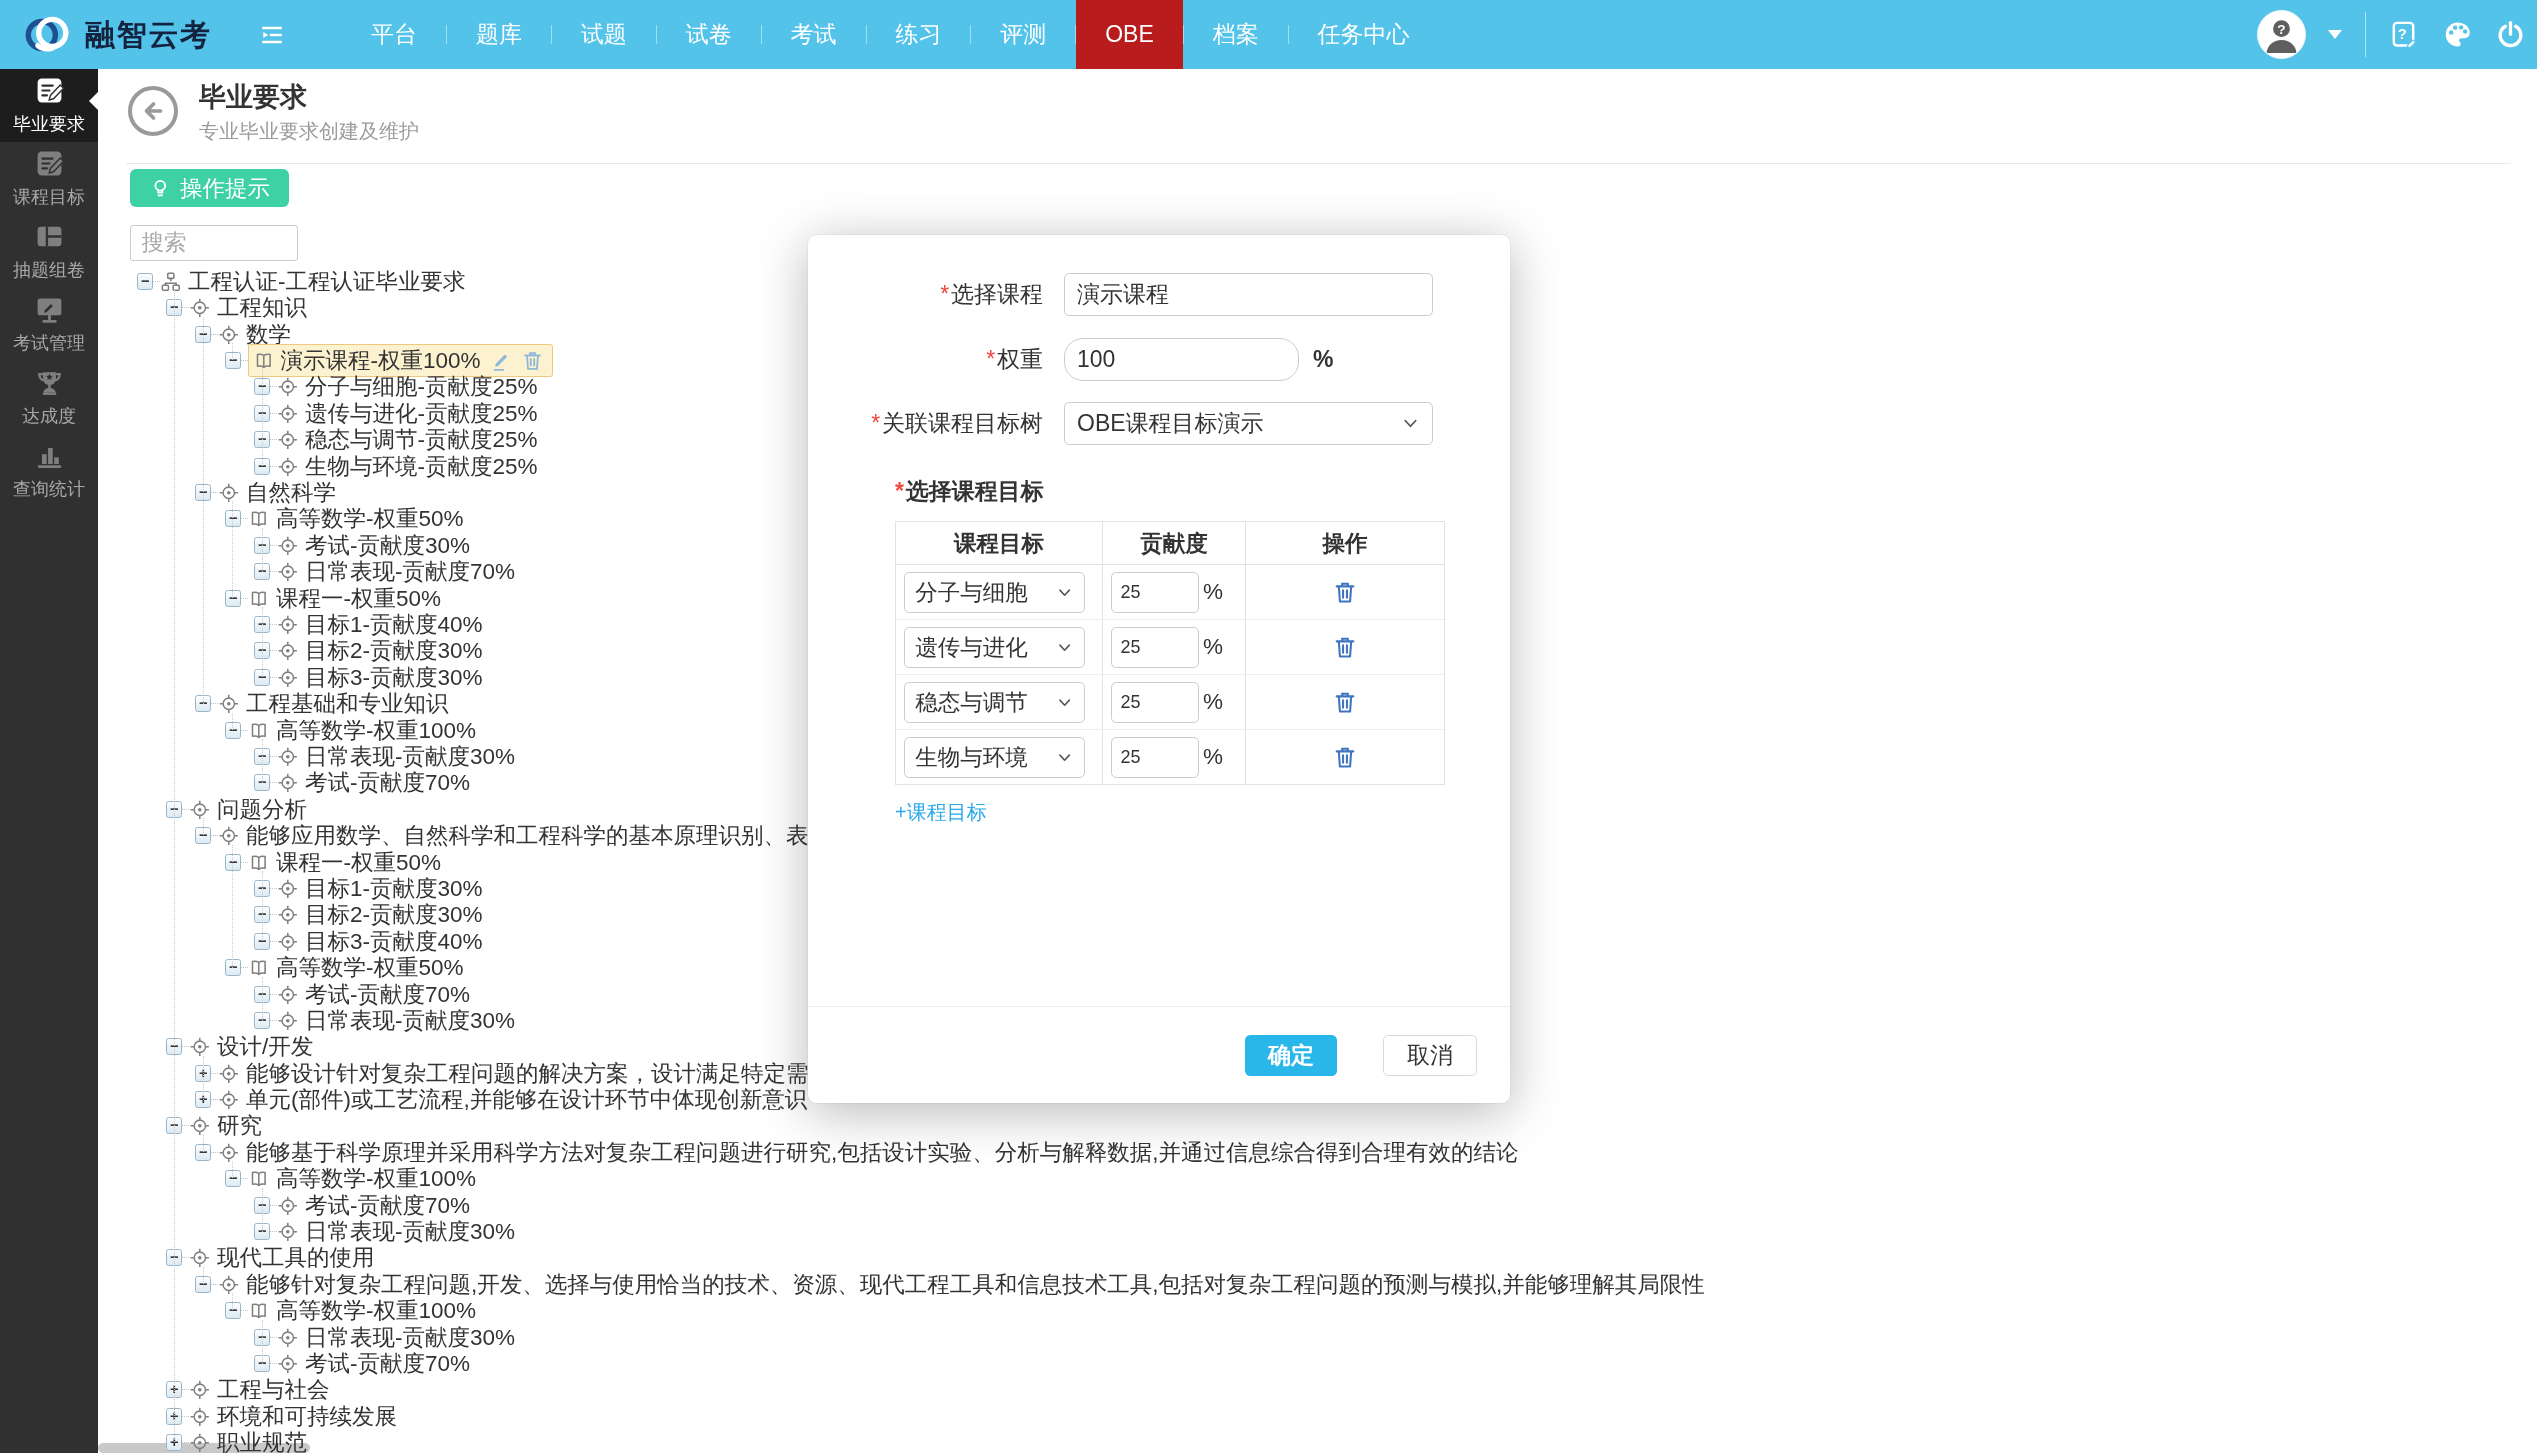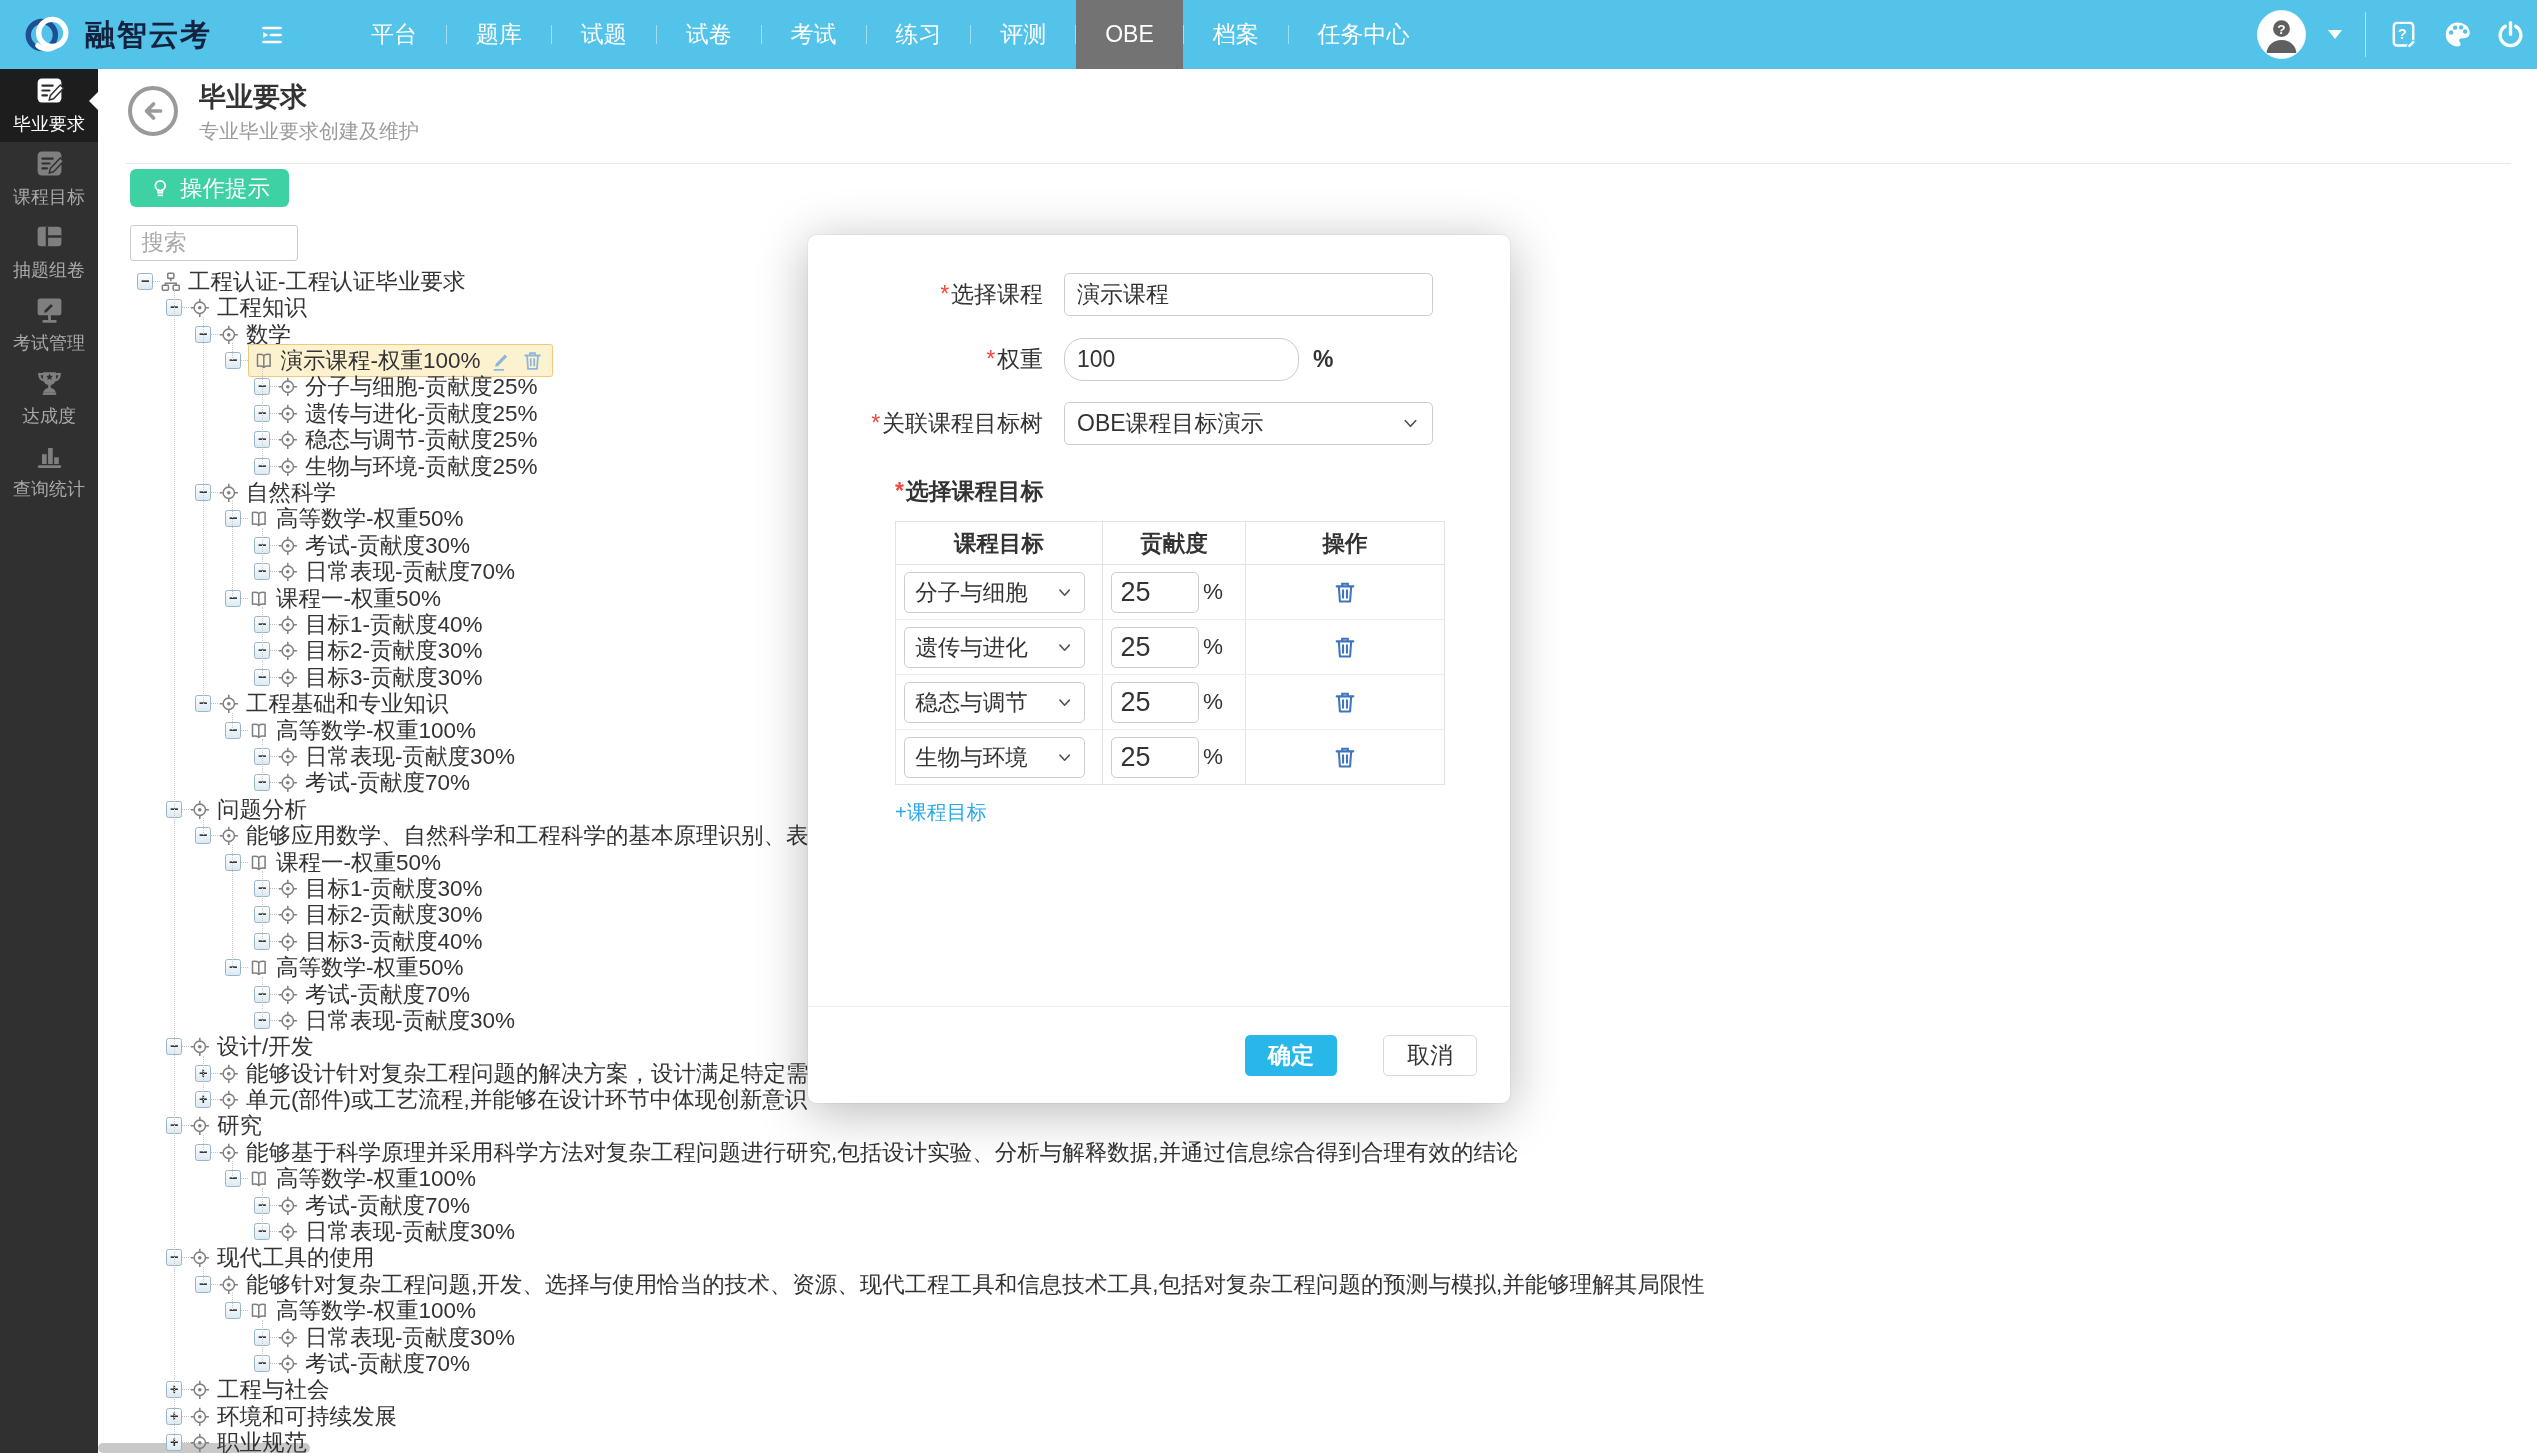--- a/index.html
+++ b/index.html
@@ -9,21 +9,21 @@
   .ic svg{width:100%;height:100%;display:block;}
 
   
   #topbar{position:absolute;left:0;top:0;width:2538px;height:69px;background:#54c3e9;z-index:5;}
   #brand-logo{position:absolute;left:21px;top:9.5px;width:50px;height:50px;}
   #brand-title{position:absolute;left:85px;top:0;height:69px;line-height:69px;
                font-size:30px;font-weight:bold;color:#13223f;letter-spacing:1.7px;}
   #collapse{position:absolute;left:259px;top:21.6px;width:26px;height:26px;color:#fff;cursor:pointer;}
   #main-nav{position:absolute;left:342px;top:0;height:69px;display:flex;align-items:center;}
   .nav-item{height:69px;line-height:69px;padding:0 29px;color:#fff;font-size:23px;cursor:pointer;}
-  .nav-item.active{background:#737373;}
+  .nav-item.active{background:#b91c1c;}
   .nav-sep{width:0.9px;height:19px;background:rgba(255,255,255,.45);}
   #top-right{position:absolute;right:12px;top:0;height:69px;display:flex;align-items:center;gap:22.5px;}
   #avatar{width:47px;height:47px;border-radius:50%;background:#fff;border:1.7px solid #e8f7fd;
           overflow:hidden;position:relative;cursor:pointer;}
   #avatar .ic{width:47px;height:47px;}
   .caret{width:0;height:0;border-left:7.8px solid transparent;border-right:7.8px solid transparent;
          border-top:9.5px solid #fff;cursor:pointer;}
   .vsep{width:0.9px;height:45px;background:rgba(255,255,255,.55);}
   .tb-icon{width:31px;height:31px;color:#fff;cursor:pointer;}
 
@@ -96,21 +96,21 @@
   .g-head div:last-child{border-right:none;}
   .g-row{display:grid;grid-template-columns:207px 143px 198px;height:54px;border-bottom:0.9px solid #ededed;}
   .g-row:last-child{border-bottom:none;}
   .g-cell{display:flex;align-items:center;border-right:0.9px solid #e2e2e2;}
   .g-cell:last-child{border-right:none;justify-content:center;}
   .g-select{margin-left:7.8px;width:181px;height:41px;box-sizing:border-box;border:0.9px solid #ccc;border-radius:5.2px;
             display:flex;align-items:center;justify-content:space-between;padding:0 10.4px;font-size:22.5px;
             color:#333;cursor:pointer;}
   .g-select .ic{width:17.3px;height:17.3px;color:#555;}
   .g-input{margin-left:7.8px;width:88px;height:41px;box-sizing:border-box;border:0.9px solid #ccc;border-radius:5.2px;
-           font-size:27px;padding:0 8.6px;color:#333;outline:none;font-family:inherit;}
+           font-size:18px;padding:0 8.6px;color:#333;outline:none;font-family:inherit;}
   .g-unit{font-size:22.5px;color:#333;margin-left:4.3px;}
   .g-trash{width:26px;height:26px;color:#3f74bf;cursor:pointer;}
   #add-goal{margin:14px 0 0 87px;font-size:20px;color:#2aa8e8;cursor:pointer;display:inline-block;}
   #modal-footer{position:absolute;left:0;bottom:0;width:100%;height:97px;border-top:0.9px solid #ececec;
                 display:flex;align-items:center;justify-content:flex-end;gap:46px;box-sizing:border-box;
                 padding-right:33px;}
   .btn{height:41px;padding:0 23px;border-radius:5.2px;font-size:23px;display:flex;align-items:center;cursor:pointer;}
   #btn-ok{background:#29b6e8;color:#fff;font-weight:bold;}
   #btn-cancel{background:#fff;color:#333;border:0.9px solid #d9d9d9;box-sizing:border-box;}
 </style>

